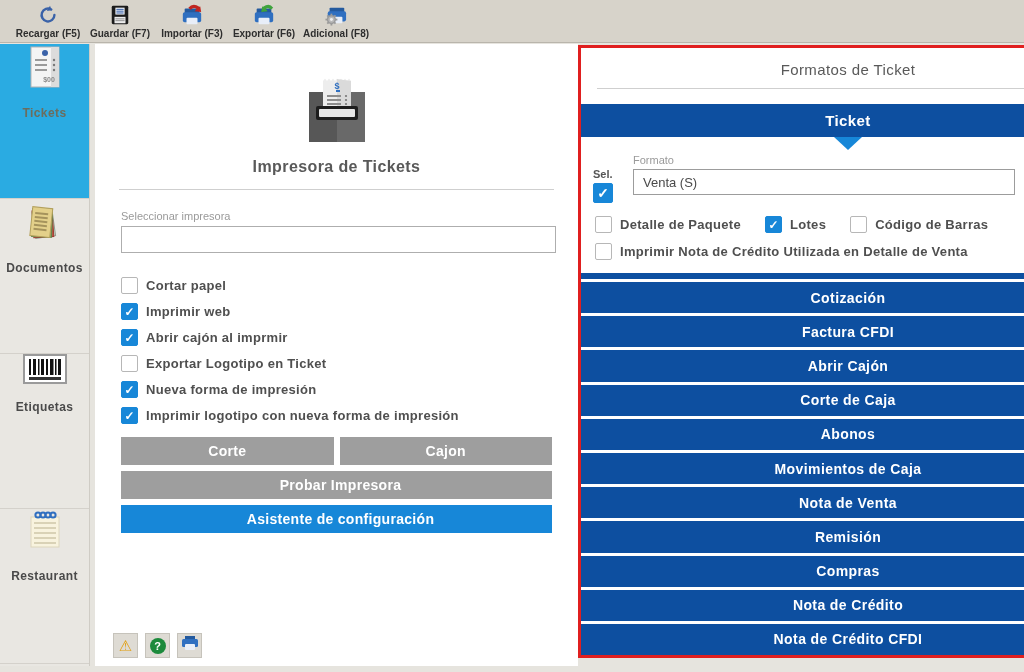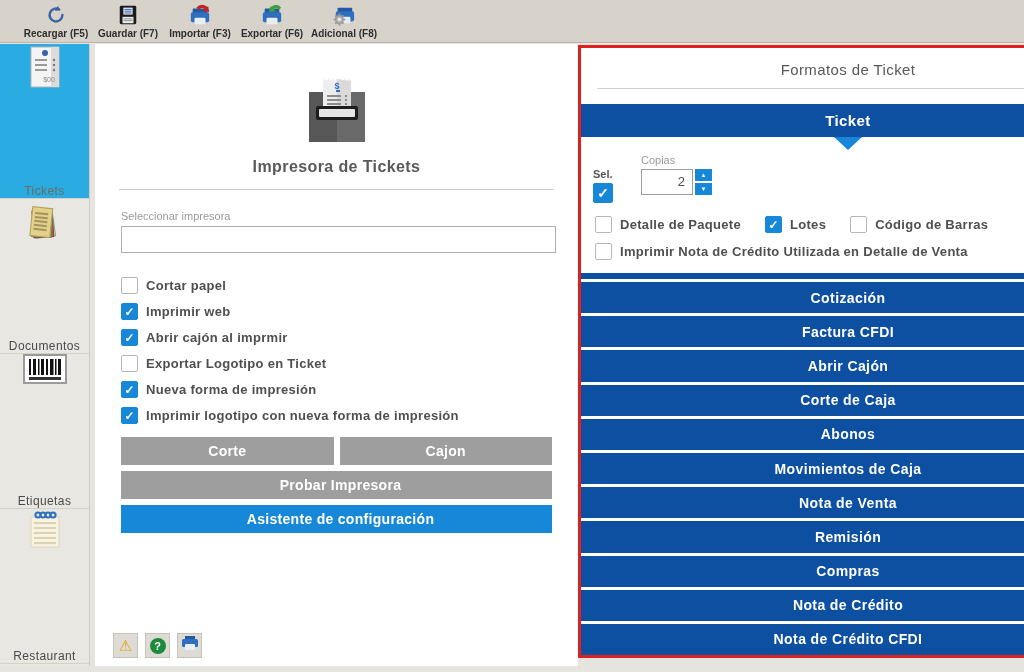--- a/index.html
+++ b/index.html
@@ -2,31 +2,31 @@
 <html><head>
 <meta charset="utf-8">
 <style>
   * { margin:0; padding:0; box-sizing:border-box; }
   html,body { width:1024px; height:672px; overflow:hidden; }
   body { background:#e6e4de; font-family:"Liberation Sans", sans-serif; position:relative; }
 
   
   .toolbar { position:absolute; top:0; left:0; width:1024px; height:43px;
     background:#d7d3ca; border-bottom:1px solid #b9b5ac;
-    display:flex; align-items:center; padding-left:20px; }
+    display:flex; align-items:center; padding-left:12px; }
   .tool-btn { width:72px; height:41px; display:flex; flex-direction:column;
     align-items:center; justify-content:center; gap:1px; cursor:pointer; }
   .tool-label { font-size:10px; font-weight:bold; color:#2e2e2e; white-space:nowrap; }
   .tool-icon { height:24px; display:flex; align-items:center; }
 
   
   .sidebar { position:absolute; top:44px; left:0; width:90px; height:622px;
     background:#e9e7e2; border-right:1px solid #cfccc5; }
   .side-item { height:155px; display:flex; flex-direction:column; align-items:center;
-    justify-content:space-between; gap:12px; border-bottom:1px solid #d4d1cb; cursor:pointer; }
+    justify-content:flex-start; gap:12px; border-bottom:1px solid #d4d1cb; cursor:pointer;font-weight:bold; }
   .side-label { font-size:12px; color:#4a4a4a; letter-spacing:.4px; }
   .side-item.is-on { background:#2aabe2; }
   .side-item.is-on .side-label { color:#6b6d5e; }
 
   
   .main { position:absolute; top:44px; left:95px; width:483px; height:622px; background:#ffffff; }
   .printer-hero { display:block; margin:28px auto 0; }
   .main-title { text-align:center; margin-top:10px; font-size:16px; font-weight:bold;
     color:#595959; letter-spacing:.4px; }
   .main-divider { margin:13px 24px 0; border-top:1px solid #cfcfcf; }
@@ -321,20 +321,24 @@
   <div class="formats-divider"></div>
 
   <div class="ticket-bar">Ticket</div>
   <div class="chevron"></div>
 
   <div class="form-row">
     <div class="sel-col">
       <div class="sel-label">Sel.</div>
       <span class="box is-on"></span>
     </div>
+    <div class="formato-col">
+      <div class="small-label">Formato</div>
+      <input class="formato-input" type="text" value="Venta (S)" style="">
+    </div>
     <div class="copias-col">
       <div class="small-label">Copias</div>
       <div class="spinner">
         <div class="spin-num">2</div>
         <div class="spin-btns">
           <div class="spin-btn">▲</div>
           <div class="spin-btn">▼</div>
         </div>
       </div>
     </div>

